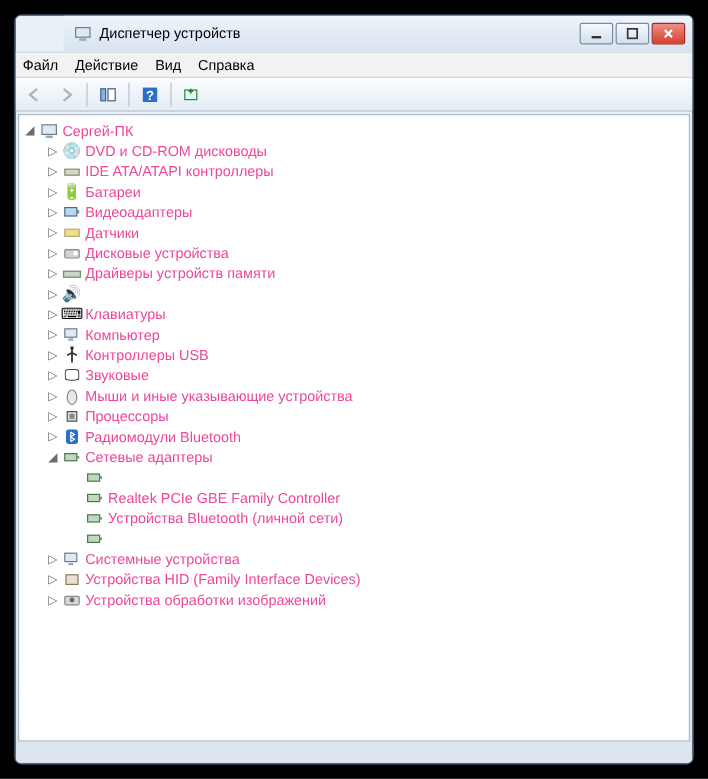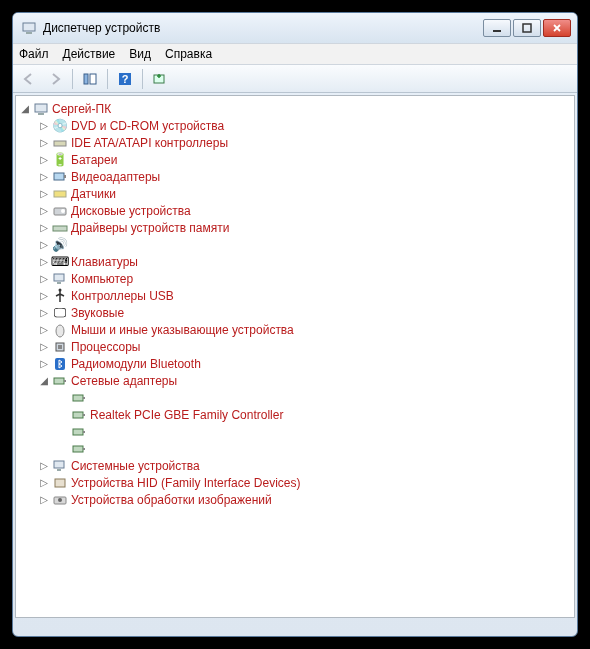--- a/index.html
+++ b/index.html
@@ -22,20 +22,21 @@
     flex-direction: column;
     overflow: hidden;
     box-shadow: 0 0 6px rgba(0,0,0,0.3);
   }
   .titlebar {
     height: 30px;
     display: flex;
     align-items: center;
     padding: 0 6px 0 8px;
     background: linear-gradient(to bottom, #eef4fb 0%, #d8e4f0 100%);
+    margin-left: 40px;
   }
   .title-icon {
     width: 16px; height: 16px;
     display: inline-flex; align-items: center; justify-content: center;
     margin-right: 6px;
   }
   .title-text { flex: 1; color: #000; font-size: 12px; }
   .win-btns { display: flex; gap: 2px; }
   .win-btn {
     width: 28px; height: 18px;
@@ -93,21 +94,21 @@
     color: #6b6b6b; font-size: 10px;
     cursor: default;
   }
   .expander.none { visibility: hidden; }
   .node-icon {
     width: 16px; height: 16px;
     display: inline-flex; align-items: center; justify-content: center;
     margin: 0 3px 0 1px;
     font-size: 13px;
   }
-  .node-label { color: #b91c1c; }
+  .node-label { color: #ec4899; }
   .statusbar-gap { height: 16px; background: transparent; }
   
   svg { display: block; }
 </style>
 </head>
 <body>
 
 <div class="window">
 
   <div class="titlebar">
@@ -189,21 +190,21 @@
                 <rect x="5" y="12" width="6" height="2" fill="#9aa"></rect>
               </svg>
             </span>
           <span class="node-label">Сергей-ПК</span>
         </div>
         <ul>
           <li>
               <div class="node">
                 <span class="expander">▷</span>
                 <span class="node-icon">💿</span>
-                <span class="node-label">DVD и CD-ROM устройства</span>
+                <span class="node-label">DVD и CD-ROM дисководы</span>
               </div>
             </li>
           <li>
               <div class="node">
                 <span class="expander">▷</span>
                 <span class="node-icon">
                   <svg width="16" height="16">
                     <rect x="2" y="6" width="12" height="5" fill="#d8d8b8" stroke="#888"></rect>
                   </svg>
                 </span>
@@ -379,20 +380,21 @@
                 </li>
               <li>
                   <div class="node">
                     <span class="expander none">▷</span>
                     <span class="node-icon">
                       <svg width="16" height="16">
                         <rect x="2" y="5" width="10" height="6" fill="#c0d8c0" stroke="#4a7a4a"></rect>
                         <rect x="12" y="7" width="2" height="2" fill="#888"></rect>
                       </svg>
                     </span>
+                    <span class="node-label">Устройства Bluetooth (личной сети)</span>
                   </div>
                 </li>
               <li>
                   <div class="node">
                     <span class="expander none">▷</span>
                     <span class="node-icon">
                       <svg width="16" height="16">
                         <rect x="2" y="5" width="10" height="6" fill="#c0d8c0" stroke="#4a7a4a"></rect>
                         <rect x="12" y="7" width="2" height="2" fill="#888"></rect>
                       </svg>

